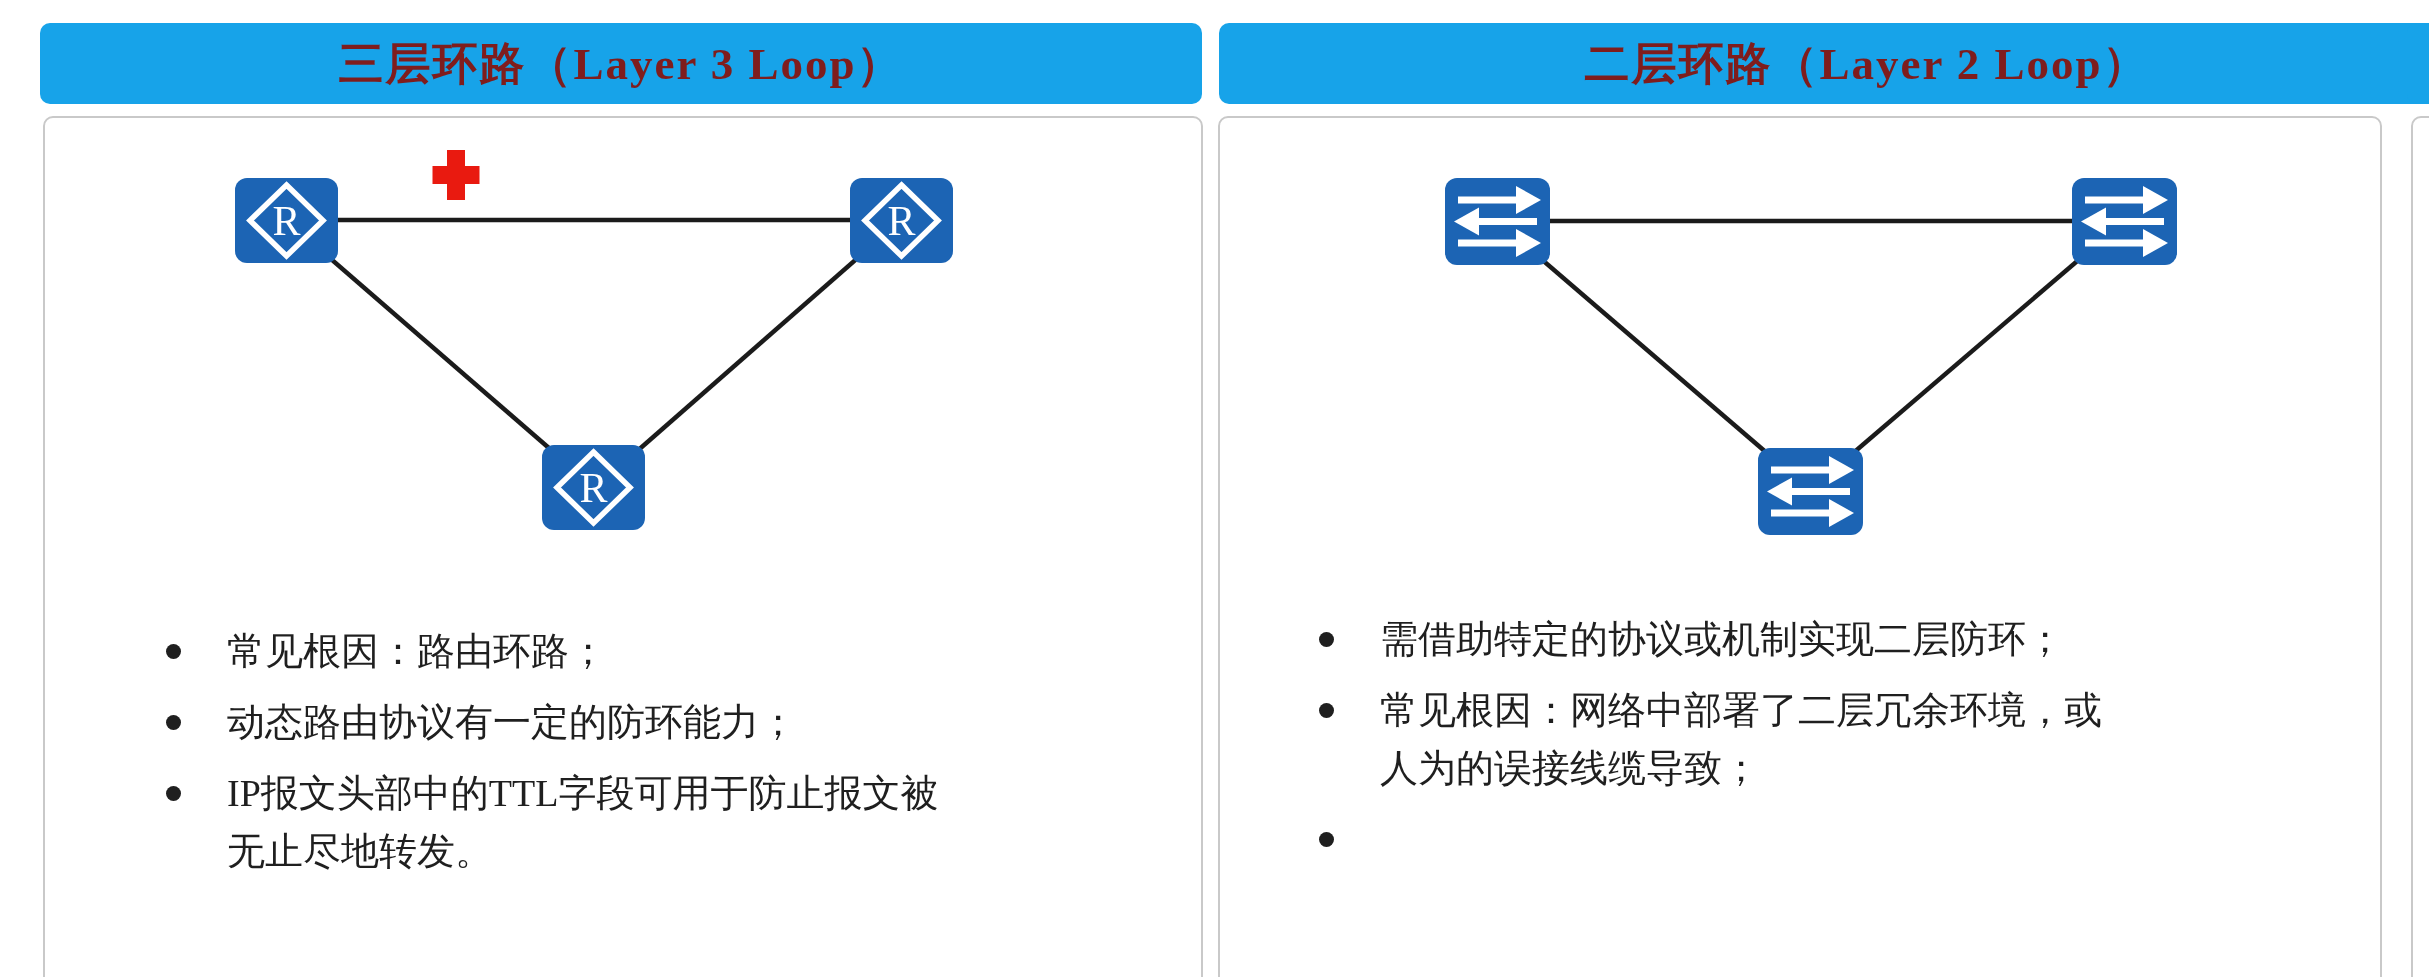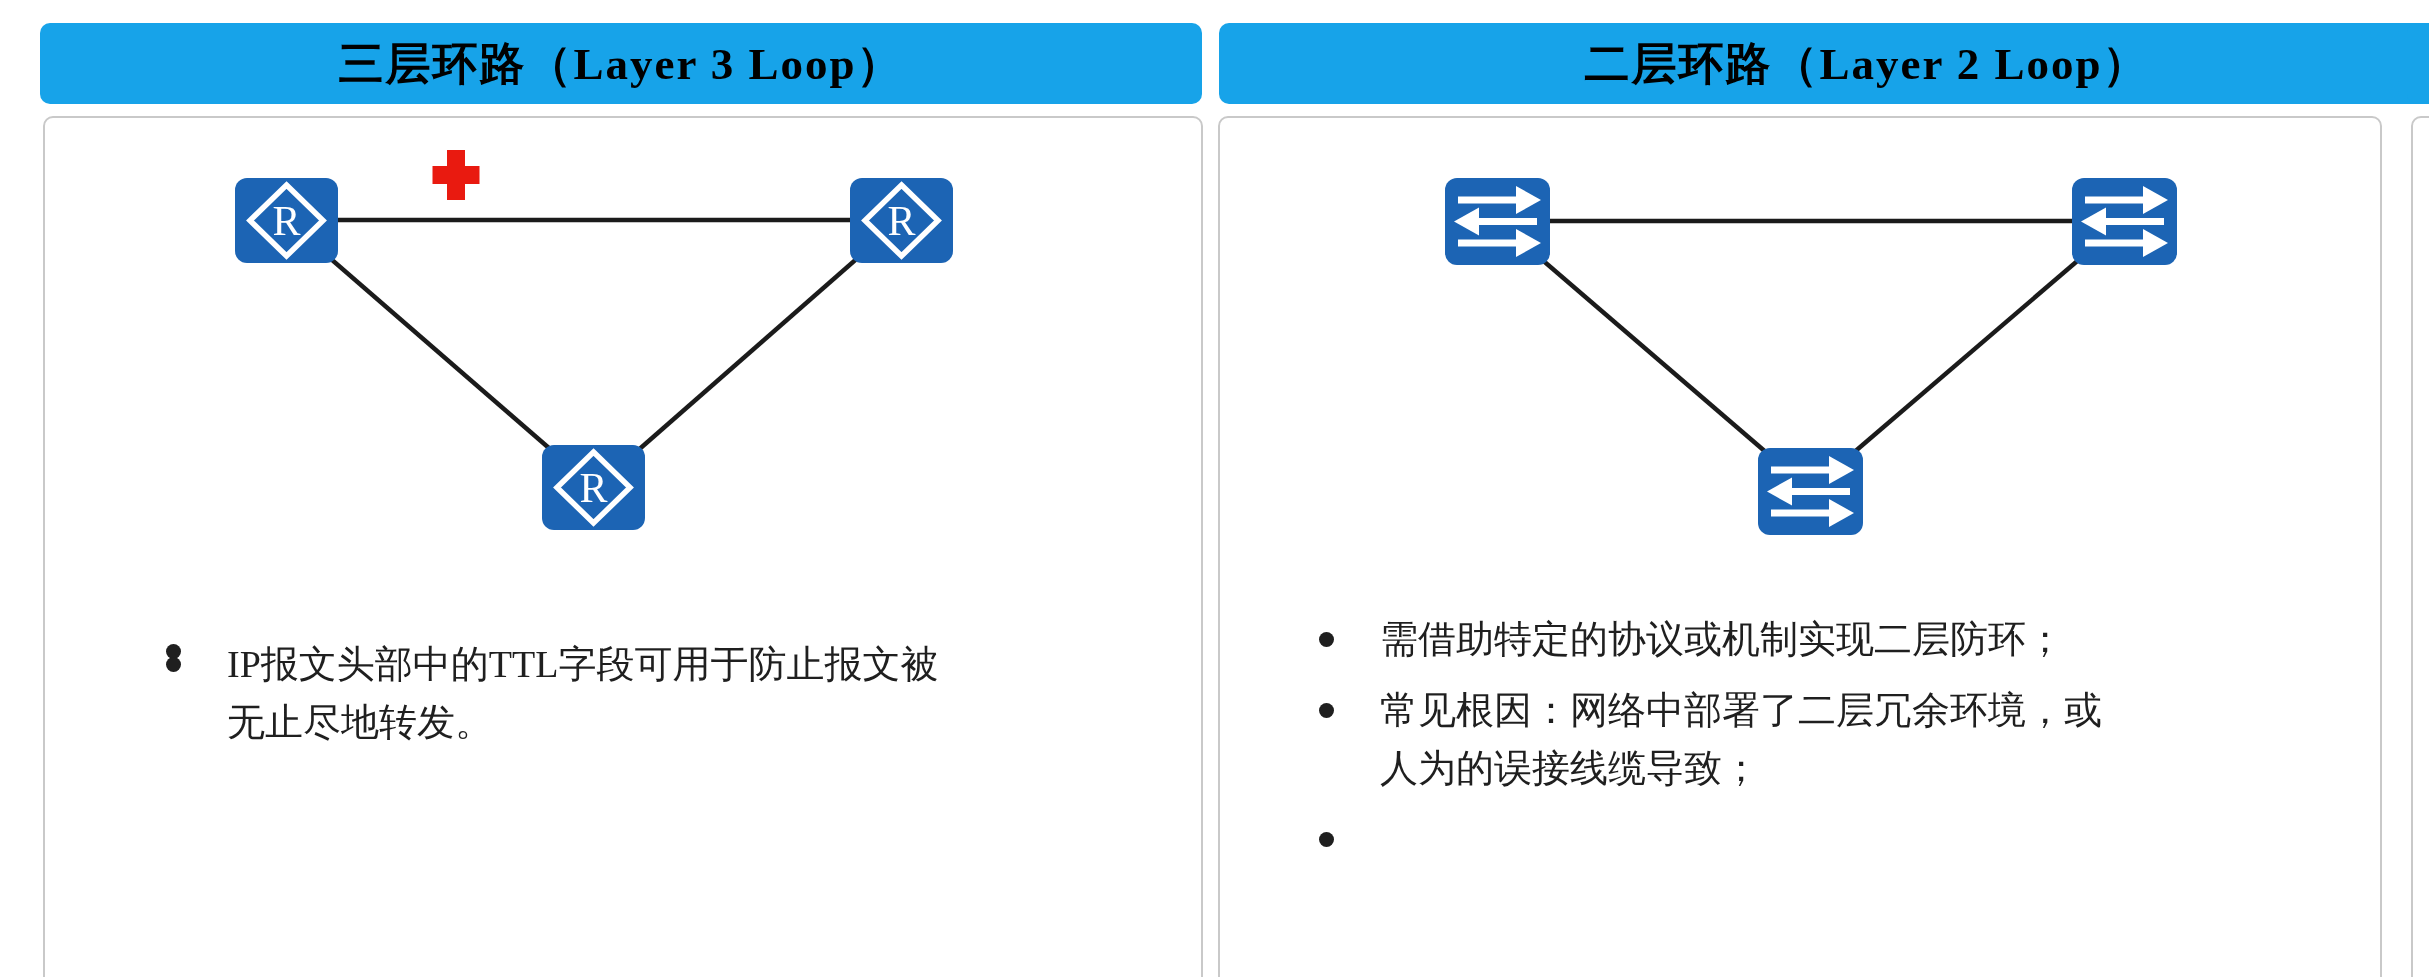--- a/index.html
+++ b/index.html
@@ -3,21 +3,21 @@
 <meta charset="utf-8">
 <style>
   html,body{margin:0;padding:0;background:#ffffff;}
   .canvas{
     position:relative;width:2429px;height:977px;overflow:hidden;background:#ffffff;
     font-family:"Liberation Serif","DejaVu Serif",serif;color:#1f1f1f;
   }
   .panel-header{
     position:absolute;top:23px;height:81px;background:#17a3e9;border-radius:10px;
     display:flex;align-items:center;justify-content:center;
-    color:#000000;font-size:45px;font-weight:bold;letter-spacing:2px;white-space:nowrap;
+    color:#7f1d1d;font-size:45px;font-weight:bold;letter-spacing:2px;white-space:nowrap;
   }
   .panel-header.left{left:40px;width:1162px;}
   .panel-header.right{left:1219px;width:1296px;}
   .panel-header.sliver{left:2407px;width:60px;border-radius:10px;}
   .card{
     position:absolute;top:116px;height:900px;background:#ffffff;
     border:2px solid #c9c9c9;border-radius:10px;box-sizing:border-box;
   }
   .card.left{left:43px;width:1160px;}
   .card.right{left:1218px;width:1164px;}
@@ -83,20 +83,25 @@
 
     <g fill="#e91a10">
       <rect x="404" y="34" width="18" height="50"></rect>
       <rect x="389.5" y="50" width="47" height="18"></rect>
     </g>
   </svg>
 
   <div class="bullets left">
     <div class="bullet-item">
       <span class="bullet-dot"></span>
+      <span>常见根因：路由环路；</span>
+    </div>
+    <div class="bullet-item">
+      <span class="bullet-dot"></span>
+      <span>动态路由协议有一定的防环能力；</span>
     </div>
     <div class="bullet-item">
       <span class="bullet-dot"></span>
       <span>IP报文头部中的TTL字段可用于防止报文被无止尽地转发。</span>
     </div>
   </div>
 
   <div class="panel-header right">
     <span>二层环路（Layer 2 Loop）</span>
   </div>

